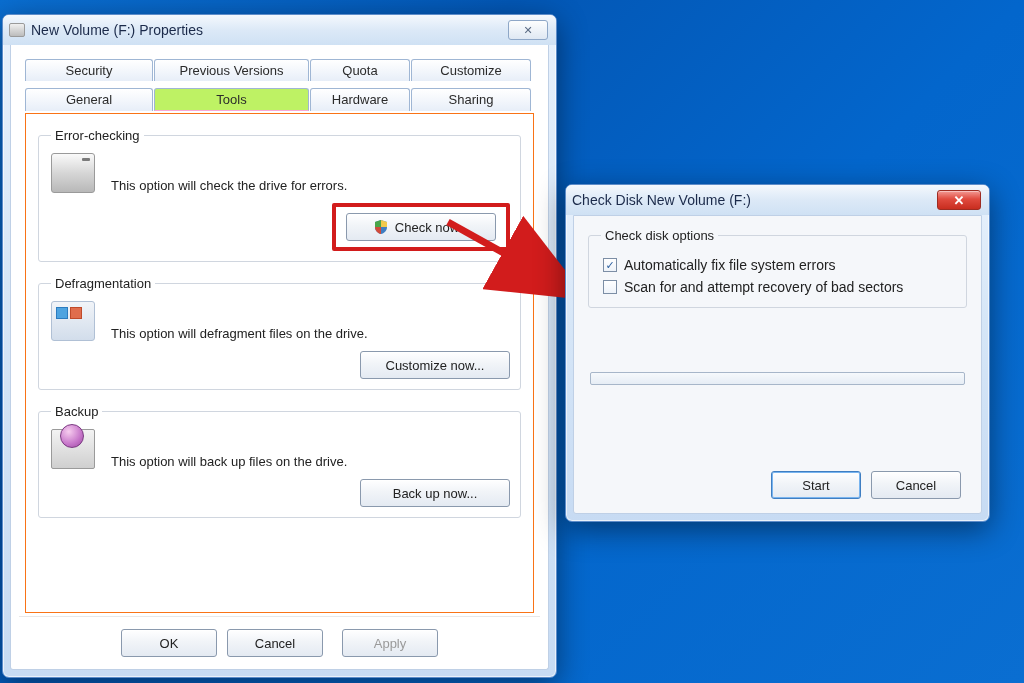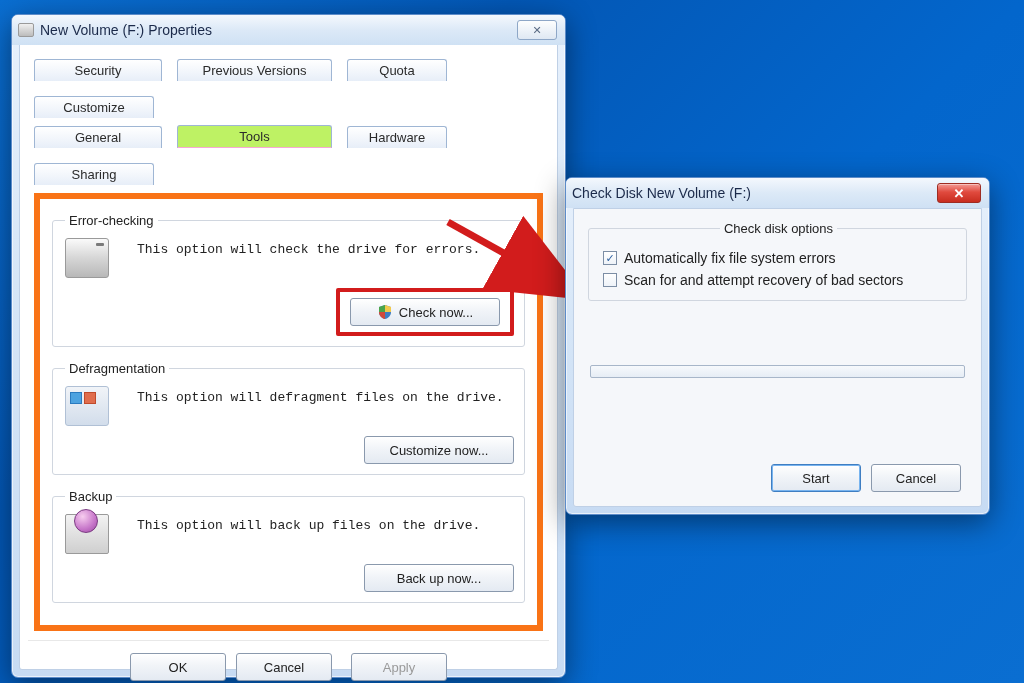--- a/index.html
+++ b/index.html
@@ -59,41 +59,40 @@
     font-weight: bold;
     font-size: 13px;
     border-radius: 3px;
     display: flex; align-items: center; justify-content: center;
     margin-left: auto;
     box-shadow: inset 0 1px 0 rgba(255,255,255,0.4);
   }
 
   
   #props {
-    top: 14px; left: 11px;
+    top: 14px; left: 2px;
     width: 555px; height: 664px;
     padding-top: 0;
   }
   #props .body {
     background: #fff;
     margin: 0 7px 7px 7px;
     padding: 8px 8px 12px 8px;
     border: 1px solid #bfd0e6;
     border-top: none;
     height: calc(100% - 30px - 7px);
     border-radius: 0 0 3px 3px;
     display: flex;
     flex-direction: column;
   }
   .tabstrip {
     display: flex;
     flex-wrap: wrap;
     padding: 6px 6px 0 6px;
-    gap: 14px;
-    align-items: center;
+    gap: 0;
   }
   .tabstrip .tab {
     border: 1px solid #9fb6d4;
     border-bottom: none;
     background: linear-gradient(180deg, #ffffff 0%, #f1f5fb 60%, #e7eef8 100%);
     padding: 3px 0;
     font-size: 13px;
     color: #2b2b2b;
     text-align: center;
     border-top-left-radius: 3px;
@@ -105,46 +104,45 @@
   .tabstrip .tab.active {
     background: #bef264;
     position: relative;
     z-index: 2;
     border-bottom: 1px solid #f9a8d4;
     font-weight: normal;
   }
   .row1 .tab { width: 128px; }
   .row2 .tab { width: 128px; }
   .tabpanel {
-    border: 6px solid #f97316;
+    border: 1px solid #f97316;
     background: #fff;
-    margin: 8px 6px;
+    margin: 2px 6px;
     padding: 14px 12px 8px 12px;
     position: relative;
     top: -1px;
     flex: 1;
   }
 
   fieldset.group {
     border: 1px solid #d0d6df;
     border-radius: 3px;
     margin: 0 0 14px 0;
     padding: 10px 10px 10px 12px;
     position: relative;
   }
   fieldset.group legend {
     padding: 0 4px;
     font-size: 13px;
     color: #222;
   }
   .grp-row {
     display: flex;
-    align-items: flex-start;
-    gap: 28px;
-    font-family: Liberation Mono, monospace;
+    align-items: flex-end;
+    gap: 16px;
   }
   .grp-icon {
     width: 44px; height: 40px;
     flex: none;
   }
   .drive-icon {
     background: linear-gradient(180deg, #fafafa 0%, #d6d6d6 50%, #b8b8b8 100%);
     border: 1px solid #9a9a9a;
     border-radius: 3px;
     position: relative;
@@ -222,22 +220,22 @@
     padding: 12px 6px 0 6px;
     display: flex;
     gap: 10px;
     justify-content: center;
     border-top: 1px solid #e8e8e8;
   }
   .dlg-buttons .btn { min-width: 96px; }
 
   
   #chkdsk {
-    top: 177px; left: 565px;
-    width: 425px; height: 338px; text-align: center;
+    top: 184px; left: 565px;
+    width: 425px; height: 338px;
   }
   #chkdsk .body {
     background: #f5f7fa;
     margin: 0 7px 7px 7px;
     padding: 12px 14px 14px 14px;
     border: 1px solid #bfd0e6;
     border-radius: 0 0 3px 3px;
     height: calc(100% - 30px - 7px);
     display: flex; flex-direction: column; gap: 36px;
   }

